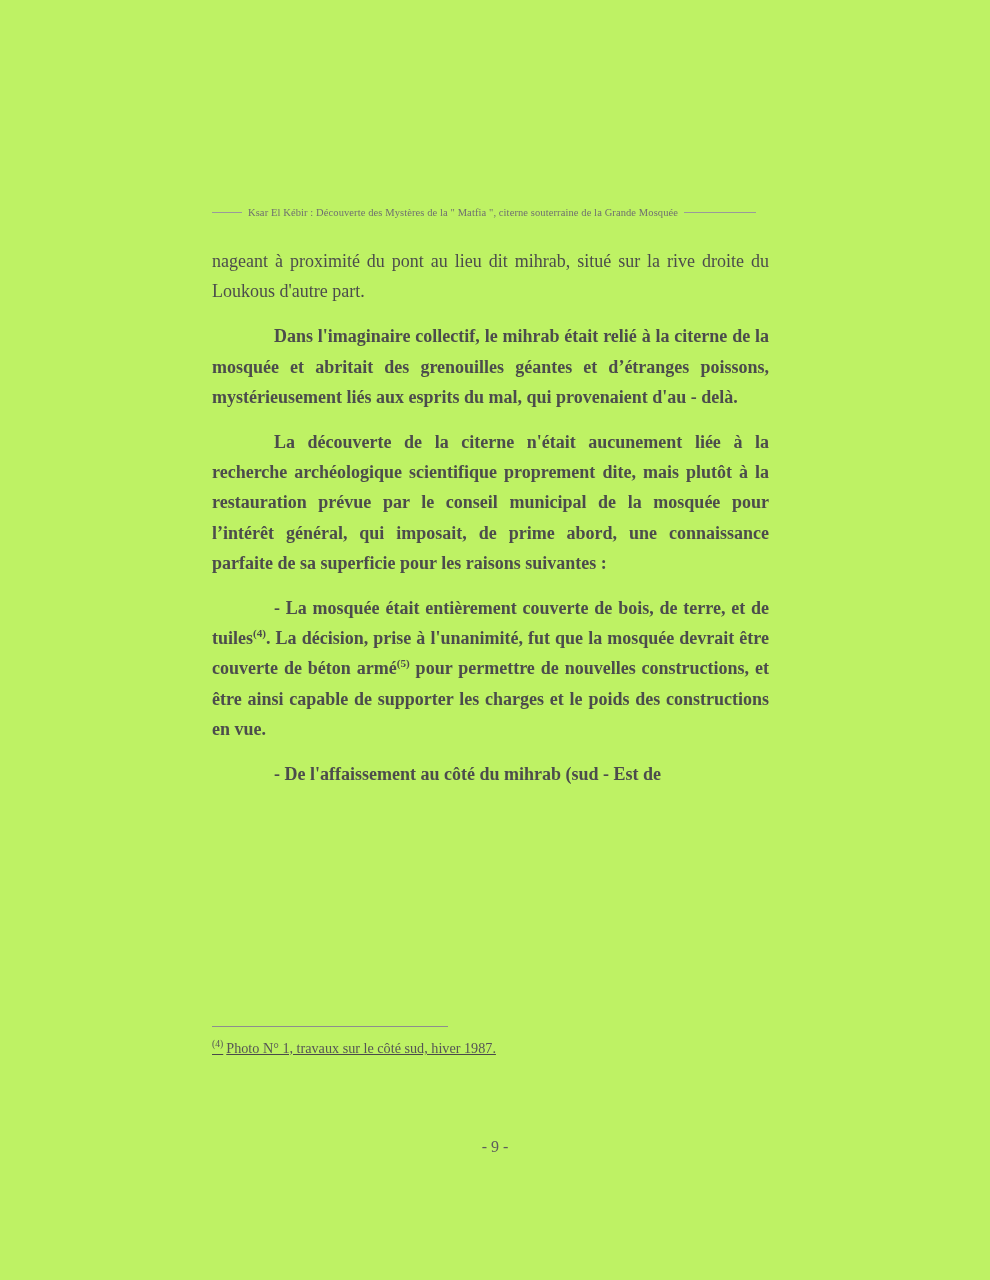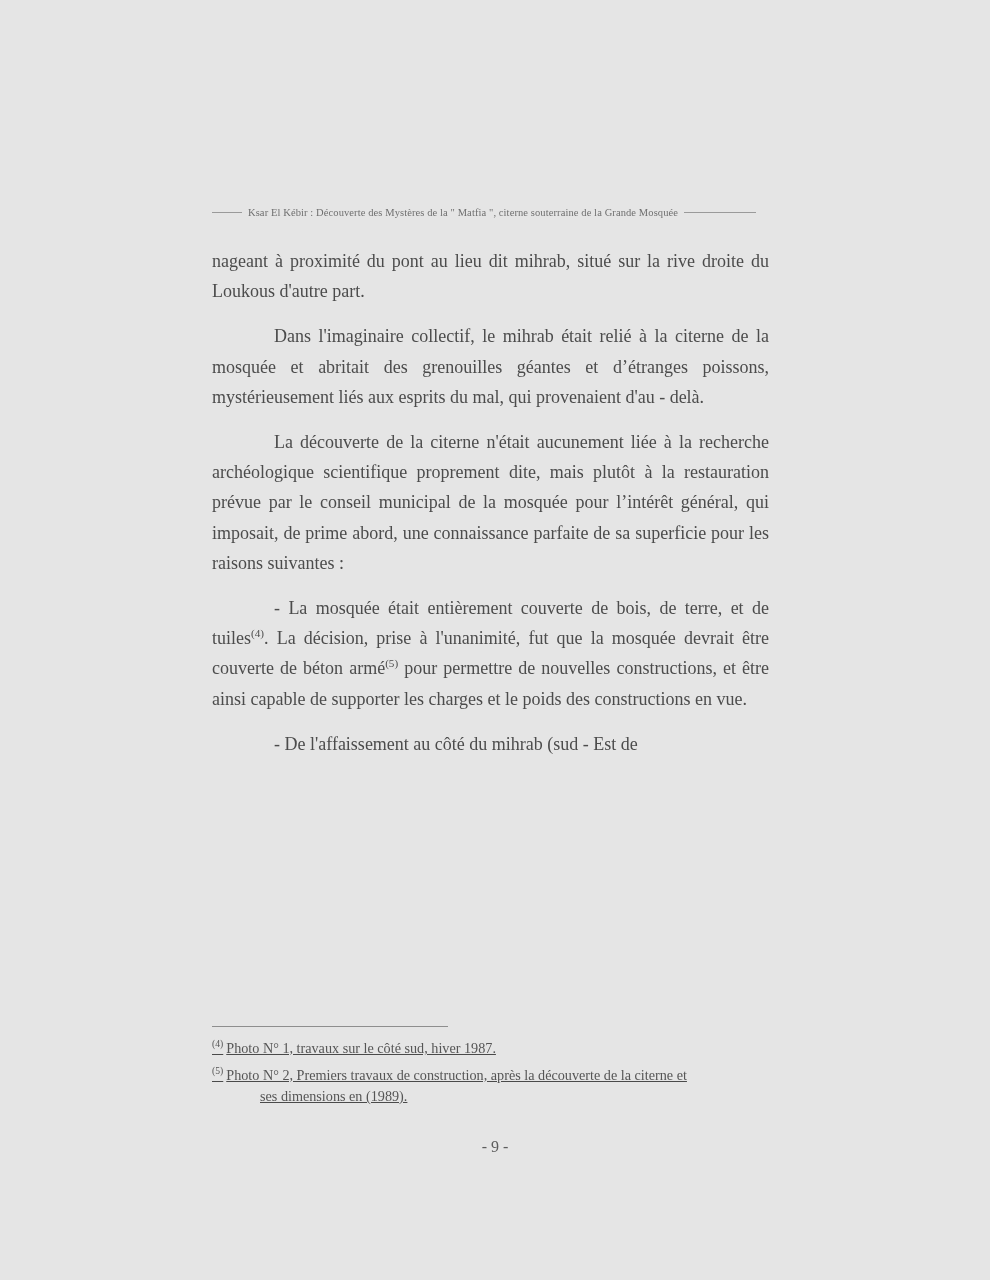--- a/index.html
+++ b/index.html
@@ -15,21 +15,21 @@
     overflow: hidden;
     font-family: "Liberation Serif", "DejaVu Serif", serif;
     color: #4a4a4a;
     -webkit-font-smoothing: antialiased;
   }
 
   
   .page-sheet {
     position: absolute;
     inset: 0;
-    background: #e5e5e5;
+    background: #bef264;
   }
 
   
   .running-header {
     position: absolute;
     left: 212px;
     top: 207px;
     width: 568px;
     display: flex;
     align-items: center;
@@ -64,20 +64,21 @@
     text-align: justify;
     text-justify: inter-word;
     color: #4c4c4c;
     hyphens: none;
   }
   .para + .para {
     margin-top: 15px;
   }
   .para.indented {
     text-indent: 62px;
+    font-weight: bold;
   }
   .para:last-child {
     text-align: justify;
   }
   .fn-ref {
     font-size: 0.62em;
     vertical-align: super;
     line-height: 0;
   }
 
@@ -151,18 +152,17 @@
 
     <p class="para indented">- De l'affaissement au côté du mihrab (sud - Est de</p>
 
   </div>
 
   <div class="footnote-zone">
     <div class="footnote-rule"></div>
 
     <p class="footnote"><sup class="fn-num">(4)</sup><span>Photo N° 1,  travaux  sur le côté sud, hiver 1987.</span></p>
 
-    <p class="footnote"><sup class="fn-num">(5)</sup><span>Photo N° 2, Premiers travaux de construction, après la découverte de la citerne et</span><span class="fn-cont">ses dimensions en (1989).</span></p>
   </div>
 
   <div class="page-number">- 9 -</div>
 
 </div>
 
 </body></html>

